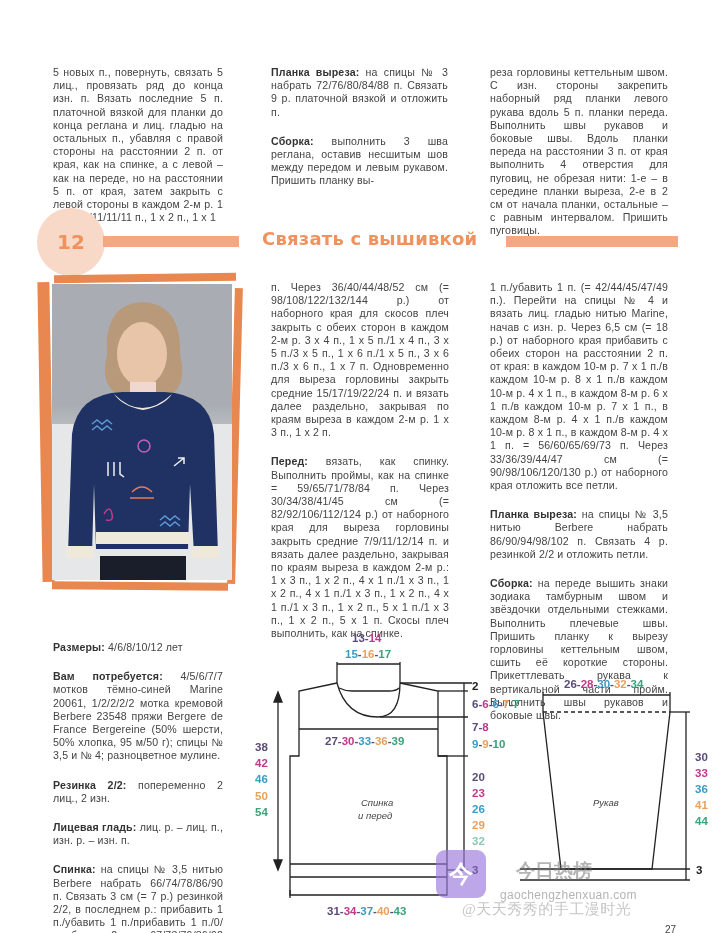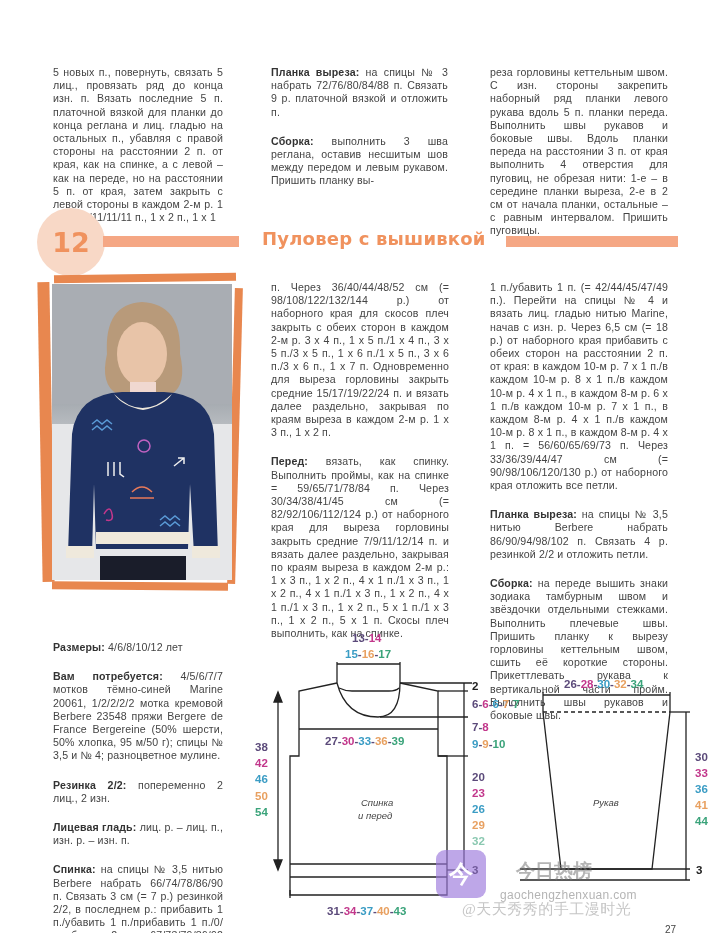--- a/index.html
+++ b/index.html
@@ -8,21 +8,21 @@
   .col{position:absolute;font-family:"Liberation Sans",sans-serif;font-size:10.6px;line-height:13.2px;text-align:justify;color:#444;letter-spacing:0.15px}
   .col p{margin:16px}
   .col b{color:#333;font-weight:bold}
   .top1{left:37px;top:50px;width:202px}
   .top2{left:255px;top:50px;width:209px}
   .top3{left:474px;top:50px;width:210px}
   .mid1{left:255px;top:265px;width:210px}
   .mid2{left:474px;top:265px;width:210px}
   .bot1{left:37px;top:625px;width:202px}
 
-  .num-circle{position:absolute;left:37px;top:208px;width:68px;height:68px;border-radius:50%;background:#f8d8c6;display:flex;align-items:center;justify-content:center;font-family:"DejaVu Sans",sans-serif;font-weight:bold;font-size:27px;color:#f0925e}
+  .num-circle{position:absolute;left:37px;top:208px;width:68px;height:68px;border-radius:50%;background:#f8d8c6;display:flex;align-items:center;justify-content:center;font-family:"DejaVu Sans",sans-serif;font-weight:bold;font-size:20px;color:#f0925e}
   .bar{position:absolute;background:#f5a784;height:11px}
   .bar1{left:103px;top:236px;width:136px}
   .bar2{left:506px;top:236px;width:172px}
   .title{position:absolute;left:262px;top:228px;font-family:"DejaVu Sans",sans-serif;font-weight:bold;font-size:18px;color:#f0925e;letter-spacing:0.2px}
 
   .photo-frame{position:absolute;left:40px;top:274px;width:202px;height:318px}
   .photo-frame .bg-left{position:absolute;left:0;top:8px;width:12px;height:300px;background:#e8874f;transform:rotate(-1deg)}
   .photo-frame .bg-right{position:absolute;right:3px;top:14px;width:8px;height:296px;background:#e8874f;transform:rotate(1.5deg)}
   .photo-frame .bg-top{position:absolute;left:14px;top:0px;width:182px;height:8px;background:#e8874f;transform:rotate(-0.8deg)}
   .photo-frame .bg-bot{position:absolute;left:12px;bottom:2px;width:176px;height:8px;background:#e8874f;transform:rotate(0.5deg)}
@@ -48,21 +48,21 @@
 <div class="col top2">
   <p><b>Планка выреза:</b><span> на спицы № 3 набрать 72/76/80/84/88 п. Связать 9 р. платочной вязкой и отложить п.</span></p>
   <p><b>Сборка:</b><span> выполнить 3 шва реглана, оставив несшитым шов между передом и левым рукавом. Пришить планку вы-</span></p>
 </div>
 <div class="col top3">
   <p>реза горловины кеттельным швом. С изн. стороны закрепить наборный ряд планки левого рукава вдоль 5 п. планки переда. Выполнить швы рукавов и боковые швы. Вдоль планки переда на расстоянии 3 п. от края выполнить 4 отверстия для пуговиц, не обрезая нити: 1-е – в середине планки выреза, 2-е в 2 см от начала планки, остальные – с равным интервалом. Пришить пуговицы.</p>
 </div>
 
 <div class="num-circle">12</div>
 <div class="bar bar1"></div>
-<div class="title">Пуловер с вышивкой</div>
+<div class="title">Связать с вышивкой</div>
 <div class="bar bar2"></div>
 
 <div class="photo-frame">
   <div class="bg-top"></div>
   <div class="bg-left"></div>
   <div class="bg-right"></div>
   <div class="bg-bot"></div>
   <div class="photo">
     <svg viewBox="0 0 180 296" preserveAspectRatio="none">
       <rect x="0" y="0" width="180" height="120" fill="#a9adb3"></rect>

